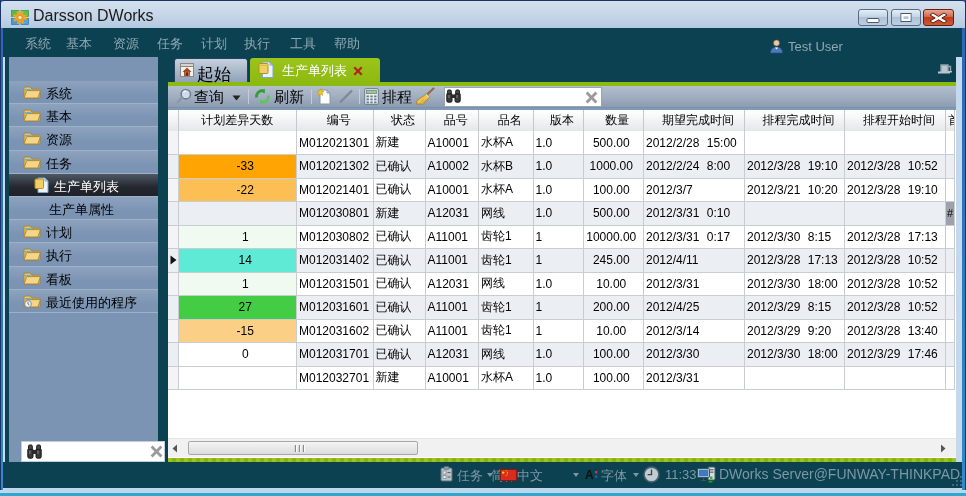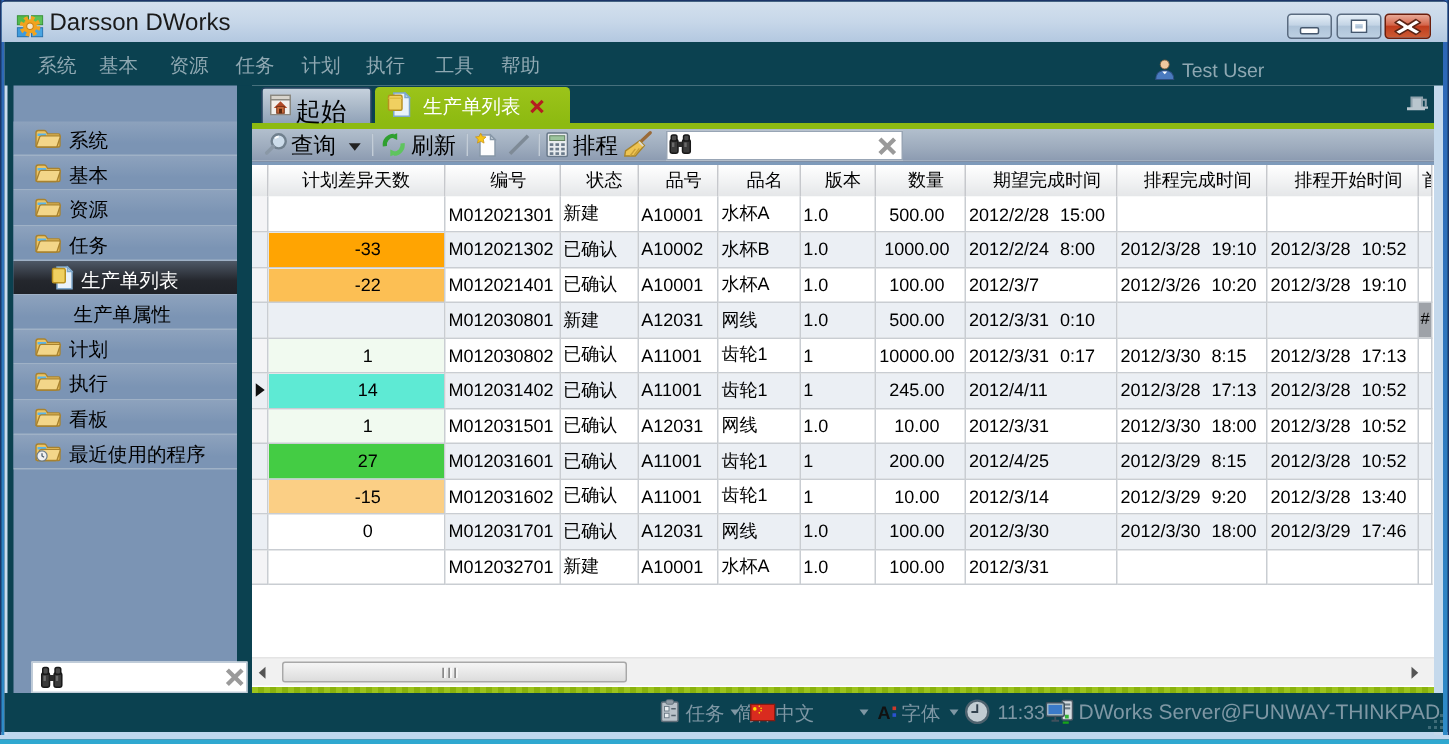--- a/index.html
+++ b/index.html
@@ -407,21 +407,21 @@
   <tr>
             <td class="sel"></td>
             <td class="c1" style="background:#FCBF54">-22</td>
             <td class="txt">M012021401</td>
             <td class="txt">已确认</td>
             <td class="txt">A10001</td>
             <td class="txt">水杯A</td>
             <td class="txt">1.0</td>
             <td class="num">100.00</td>
             <td class="txt">2012/3/7</td>
-            <td class="txt">2012/3/26 10:20</td>
+            <td class="txt">2012/3/21 10:20</td>
             <td class="txt">2012/3/28 19:10</td>
             <td></td>
           </tr>
   <tr class="alt">
             <td class="sel"></td>
             <td class="c1"></td>
             <td class="txt">M012030801</td>
             <td class="txt">新建</td>
             <td class="txt">A12031</td>
             <td class="txt">网线</td>

